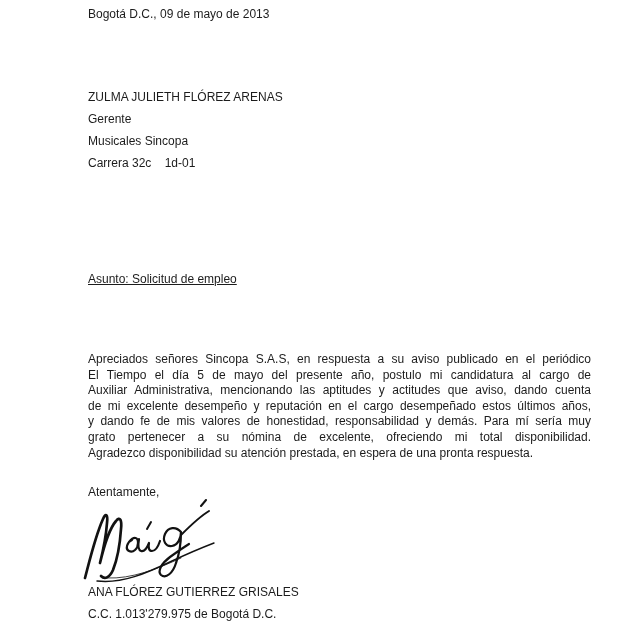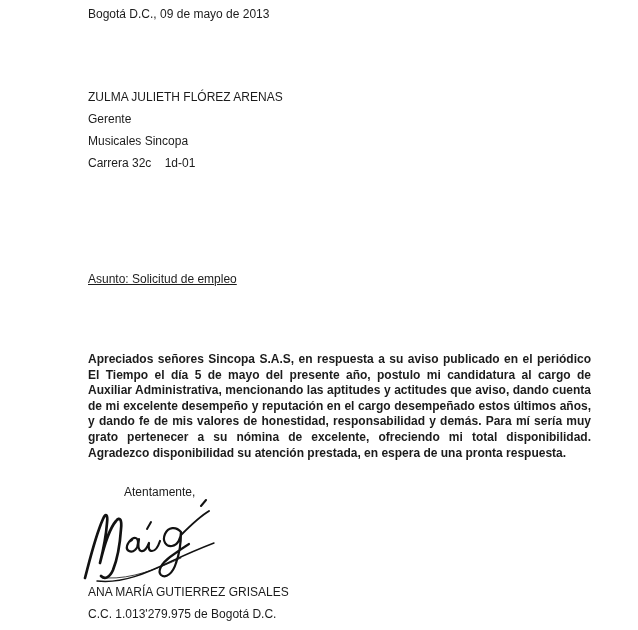--- a/index.html
+++ b/index.html
@@ -22,32 +22,31 @@
 
   .date-line        { left: 88px; top: 7px;   }
   .recipient-block  { left: 88px; top: 86px; line-height: 22px; }
   .address-line     { white-space: pre; }
   .subject-line     { left: 88px; top: 272px; text-decoration: underline; }
 
   .body-block {
     left: 88px; top: 352px;
     width: 503px;
     line-height: 15.6px;
-    font-weight: bold;
   }
   .body-line {
     text-align: justify;
     text-align-last: justify;
     white-space: nowrap;
   }
   .body-line.last {
     text-align-last: left;
   }
 
-  .closing-line     { left: 88px; top: 485px; margin-left: 36px; }
+  .closing-line     { left: 88px; top: 485px; }
 
   .signature-wrap   { left: 76px; top: 499px; width: 146px; height: 86px; }
   .signature-wrap svg { display: block; width: 100%; height: 100%; }
   .sig-stroke {
     fill: none;
     stroke: #121212;
     stroke-linecap: round;
     stroke-linejoin: round;
   }
 
@@ -95,17 +94,17 @@
 
       <path class="sig-stroke" stroke-width="2" d="M105,36 C113,28 123,18 133,12"></path>
 
       <path class="sig-stroke" stroke-width="2" d="M125,7 L130,1"></path>
 
       <path class="sig-stroke" stroke-width="1.4" d="M21,82 C46,85 71,74 96,62 C111,55 125,49 138,44"></path>
       <path class="sig-stroke" stroke-width="0.8" d="M31,79 C56,80 81,70 105,59"></path>
     </svg>
   </div>
 
-  <div class="abs signer-name">ANA MARÍA GUTIERREZ GRISALES</div>
+  <div class="abs signer-name">ANA FLÓREZ GUTIERREZ GRISALES</div>
 
   <div class="abs signer-id">C.C. 1.013'279.975 de Bogotá D.C.</div>
 
 </div>
 
 </body></html>

